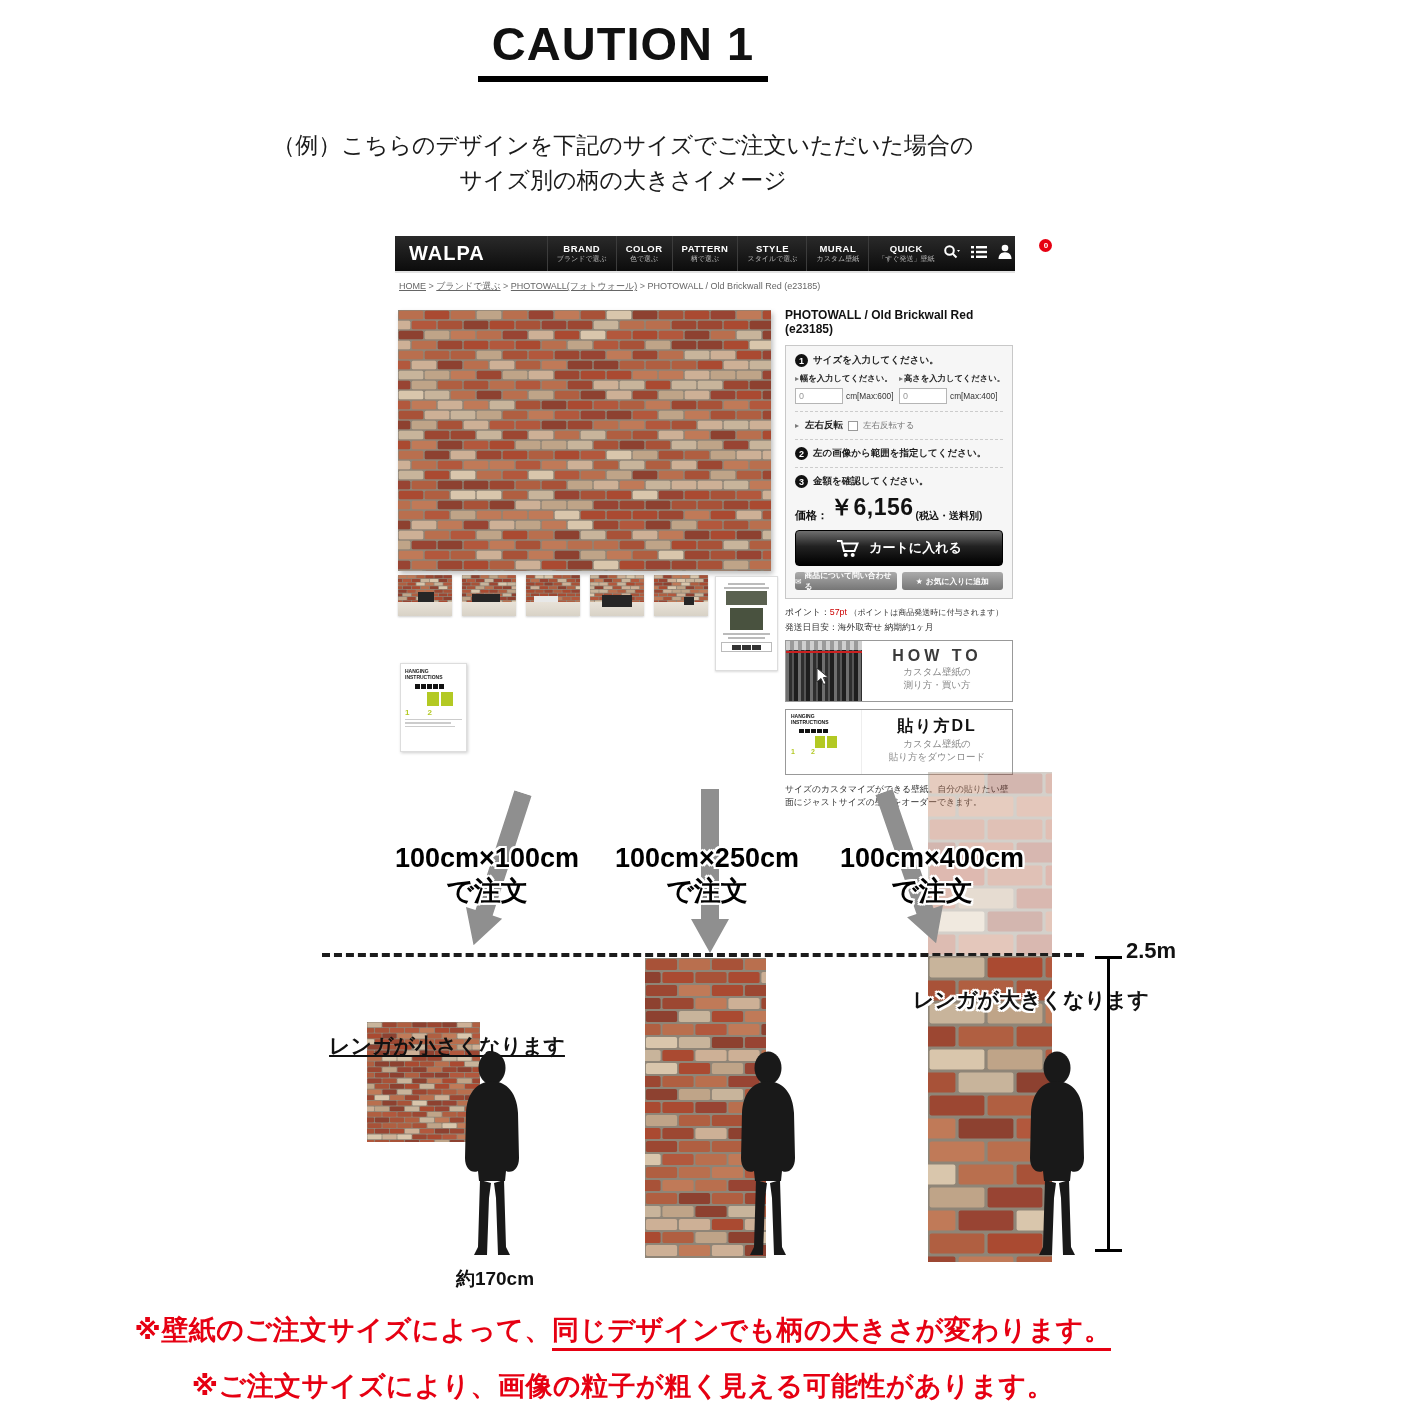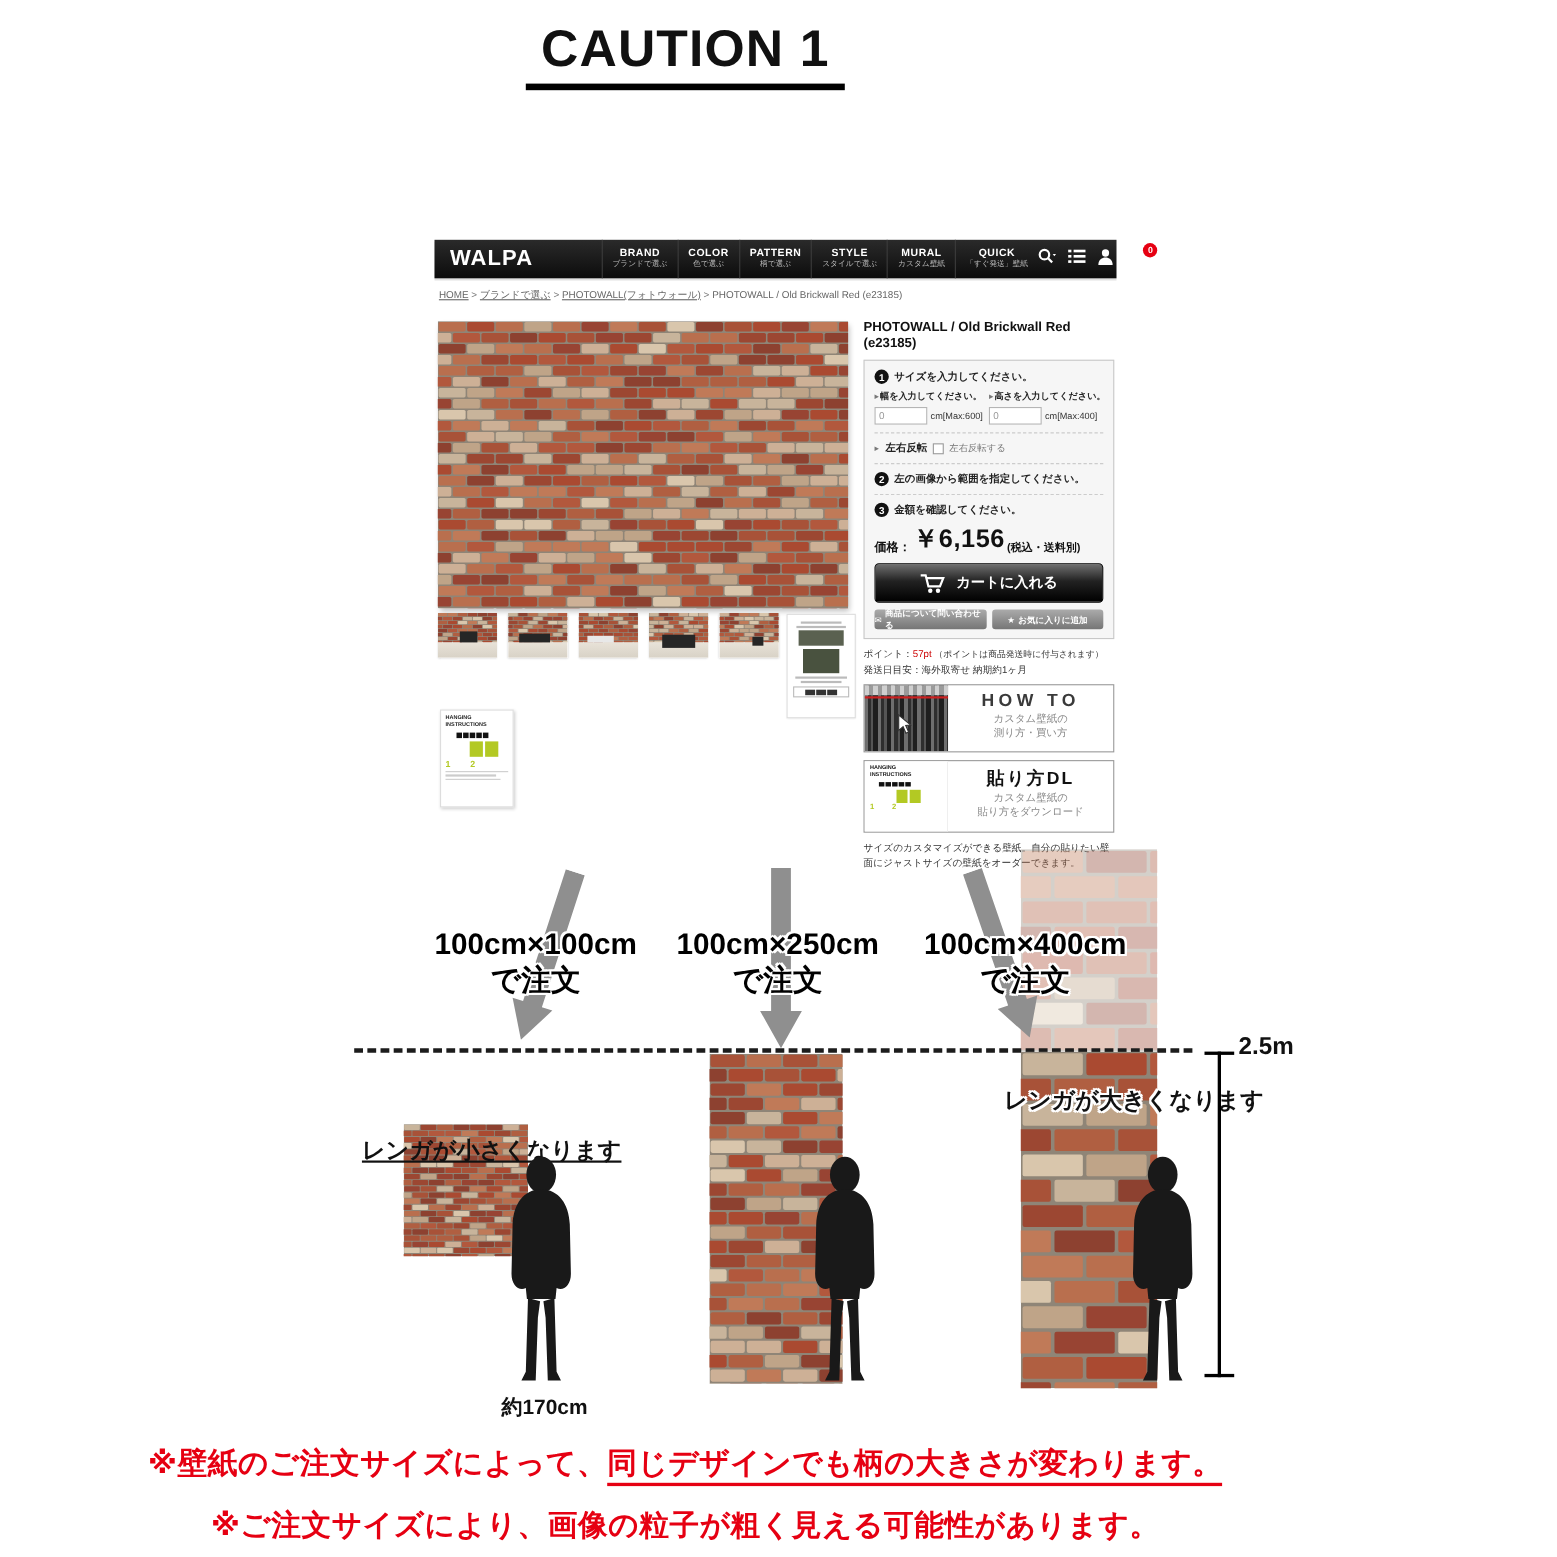--- a/index.html
+++ b/index.html
@@ -7,21 +7,21 @@
           font-family:"Liberation Sans","DejaVu Sans",sans-serif;color:#111;}
   .abs{position:absolute;}
 
   
   .title{top:16px;left:0;width:100%;text-align:center;}
   .title span{display:inline-block;font-size:47px;font-weight:800;letter-spacing:1px;
               border-bottom:6px solid #000;padding:0 14px 5px;}
   .subtitle{top:128px;left:0;width:100%;text-align:center;font-size:23px;line-height:35px;color:#1a1a1a;}
 
   
-  .shot{left:395px;top:218px;width:620px;height:540px;background:#fff;}
+  .shot{left:395px;top:236px;width:620px;height:540px;background:#fff;}
   .nav{position:absolute;left:0;top:0;width:100%;height:35px;background:linear-gradient(180deg,#2a2a2a,#0c0c0c);
        display:flex;align-items:center;box-shadow:0 2px 0 #e2e2e2;}
   .logo{color:#fff;font-size:20px;font-weight:800;letter-spacing:1px;padding:0 14px;}
   .menu{display:flex;height:100%;align-items:stretch;padding-left:48px;}
   .mi{display:flex;flex-direction:column;align-items:center;justify-content:center;
       padding:0 9px;border-left:1px solid #3c3c3c;line-height:1.1;}
   .mi b{color:#fff;font-size:9.5px;letter-spacing:.5px;}
   .mi span{color:#bbb;font-size:7px;margin-top:1px;white-space:nowrap;}
   .navicons{margin-left:auto;display:flex;align-items:center;gap:11px;padding-right:10px;}
   .cartwrap{position:relative;}
@@ -120,20 +120,24 @@
   .warn{left:0;width:100%;text-align:center;font-size:27px;font-weight:800;color:#e60012;letter-spacing:.5px;}
   .warn .ul{border-bottom:3px solid #e60012;padding-bottom:3px;}
 </style>
 </head>
 <body>
 
 <div class="canvas">
 
   <div class="abs title">
     <span>CAUTION 1</span>
+  </div>
+  <div class="abs subtitle">
+    <div>（例）こちらのデザインを下記のサイズでご注文いただいた場合の</div>
+    <div>サイズ別の柄の大きさイメージ</div>
   </div>
 
   <div class="abs shot">
 
     <div class="nav">
       <div class="logo">WALPA</div>
       <div class="menu">
         <div class="mi">
             <b>BRAND</b>
             <span>ブランドで選ぶ</span>

